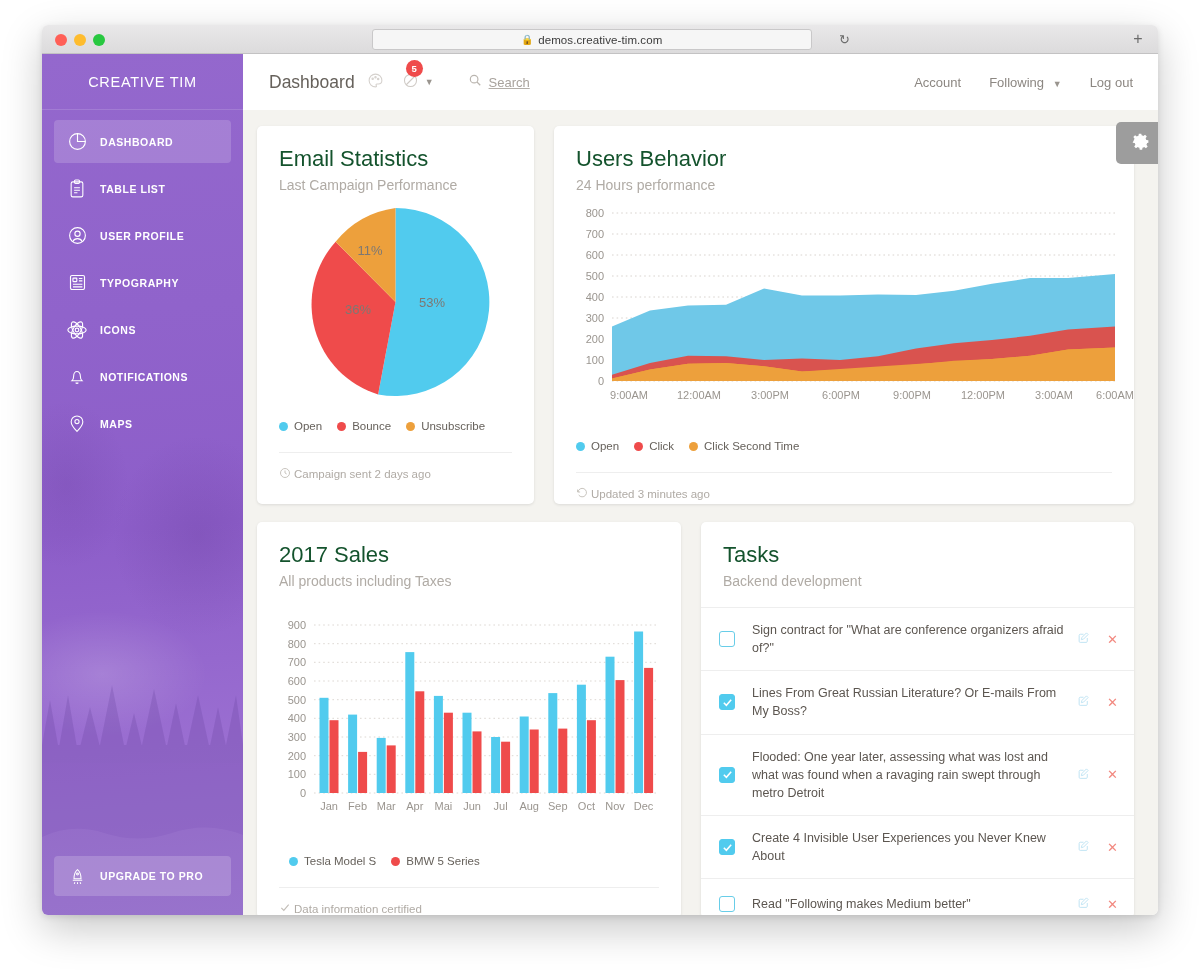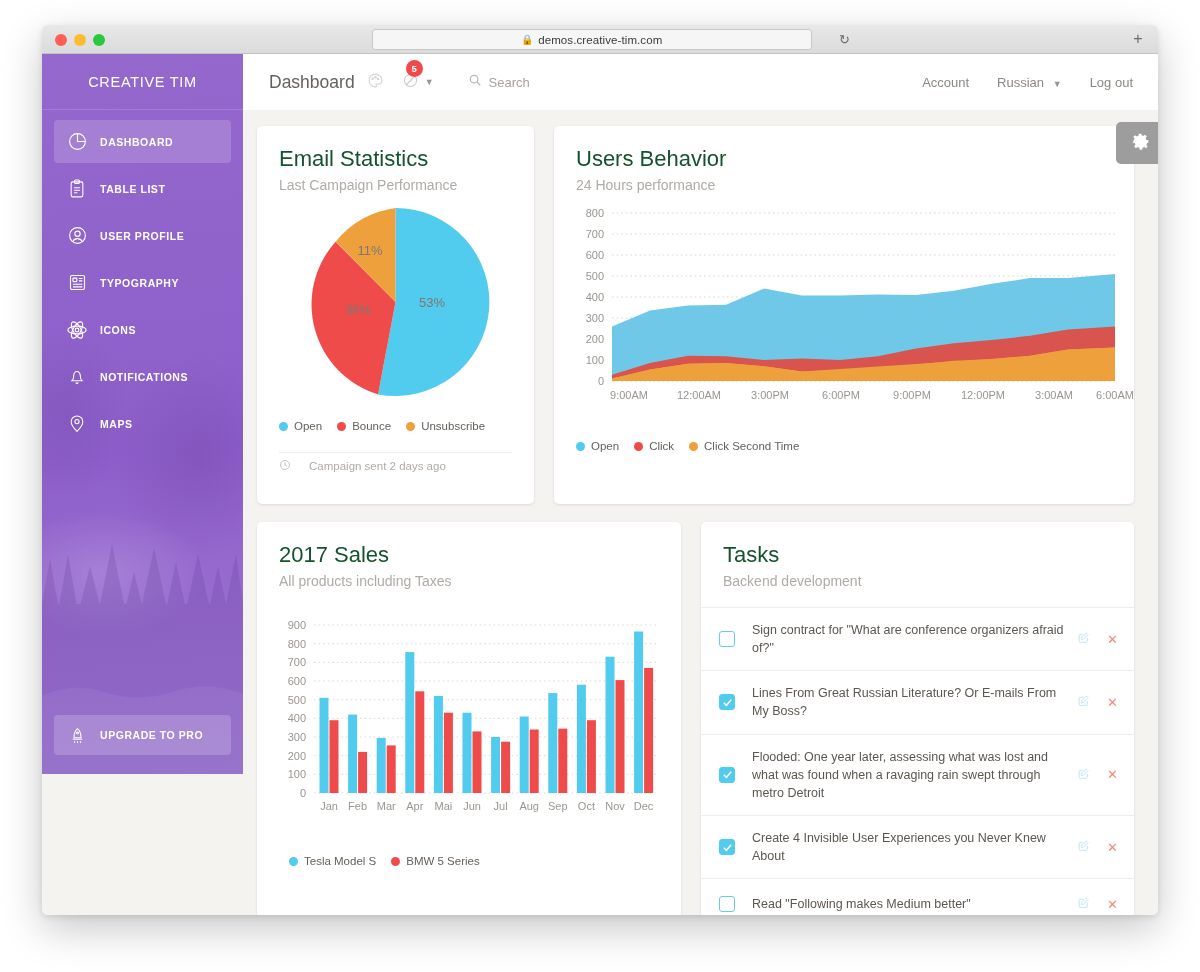--- a/index.html
+++ b/index.html
@@ -58,21 +58,21 @@
   #viewport {
     position: relative;
     width: 1116px; height: 861px;
     background: #f4f3ef;
     overflow: hidden;
   }
 
   
   #sidebar {
     position: absolute; left: 0; top: 0;
-    width: 201px; height: 720px;
+    width: 201px; height: 861px;
     background:
       radial-gradient(ellipse 150px 90px at 30% 72%, rgba(255,255,255,0.16), rgba(255,255,255,0) 70%),
       radial-gradient(ellipse 120px 140px at 78% 56%, rgba(90,50,140,0.20), rgba(0,0,0,0) 72%),
       radial-gradient(ellipse 90px 120px at 12% 50%, rgba(90,50,140,0.16), rgba(0,0,0,0) 70%),
       linear-gradient(175deg, #9468cd 0%, #9063cb 30%, #8d5ec9 55%, #9a6ed1 80%, #a07ad6 100%);
     overflow: hidden;
   }
   
   #sidebar .forest {
     position: absolute; left: 0; bottom: 0; width: 100%; height: 470px;
@@ -127,21 +127,21 @@
   }
   #palette-icon { margin-left: 12px; color: #d9d5d1; }
   #notif-wrap { position: relative; margin-left: 18px; display: flex; align-items: center; }
   #notif-badge {
     position: absolute; left: 4px; top: -12px;
     min-width: 17px; height: 17px; padding: 0 4px;
     border-radius: 9px; background: #ef4b4b; color: #fff;
     font-size: 9.5px; line-height: 17px; text-align: center; font-weight: bold;
   }
   #notif-caret { margin-left: 6px; color: #9a958f; font-size: 9px; }
-  #search-box { margin-left: 34px; display: flex; align-items: center; color: #b3aea8; }
+  #search-box { margin-left: 34px; display: flex; align-items: center; color: #b3aea8; text-decoration: underline; }
   #search-box .search-lbl { font-size: 13px; color: #a8a29c; margin-left: 7px; }
   #topnav-right { margin-left: auto; margin-right: 25px; display: flex; align-items: center; gap: 28px; }
   .topnav-link { font-size: 13px; color: #8c8782; }
   .topnav-link .caret { margin-left: 5px; font-size: 9px; color: #9a958f; }
 
   
   #content {
     position: absolute; left: 201px; top: 56px;
     width: 915px; height: 805px;
     padding: 16px 14px 0 14px;
@@ -151,23 +151,23 @@
     background: #ffffff;
     border-radius: 5px;
     box-shadow: 0 1px 3px rgba(0,0,0,0.10);
     position: relative;
   }
   .card-title { font-size: 22px; color: #14532d; font-weight: normal; margin: 0; }
   .card-sub { font-size: 14px; color: #b0aba5; margin-top: 5px; }
   .card-head { padding: 20px 22px 0 22px; }
   .card-foot {
     border-top: 1px solid #eeeeee;
-    margin: 0 22px; padding: 6px 0 0 0;
+    margin: 0 22px; padding: 14px 0 0 0;
     font-size: 11.5px; color: #b0aba5;
-    display: flex; align-items: center; gap: 18px;
+    display: flex; align-items: center; gap: 3px;
   }
   .legend { display: flex; align-items: center; gap: 15px; padding: 0 22px; }
   .legend-item { display: flex; align-items: center; font-size: 11.5px; color: #66615b; }
   .legend-dot { width: 9px; height: 9px; border-radius: 50%; margin-right: 6px; }
 
   
   #card-email  { width: 277px; height: 378px; }
   #card-users  { width: 580px; height: 378px; }
   #card-sales  { width: 424px; height: 396px; margin-top: 18px; }
   #card-tasks  { width: 433px; height: 396px; margin-top: 18px; overflow: hidden; }
@@ -366,21 +366,21 @@
           </svg>
         </span>
         <span class="search-lbl">Search</span>
       </span>
 
       <div id="topnav-right">
         <span class="topnav-link">
           <span>Account</span>
         </span>
         <span class="topnav-link">
-          <span>Russian</span>
+          <span>Following</span>
           <span class="caret">▼</span>
         </span>
         <span class="topnav-link">
           <span>Log out</span>
         </span>
       </div>
     </div>
 
     <div id="content">
 
@@ -507,20 +507,29 @@
             <span class="legend-item">
               <span class="legend-dot" style="background:#ef4b4b"></span>
               <span>Click</span>
             </span>
             <span class="legend-item">
               <span class="legend-dot" style="background:#eda03c"></span>
               <span>Click Second Time</span>
             </span>
           </div>
 
+          <div class="card-foot" style="margin-top:20px;">
+            <span>
+              <svg width="12" height="12" viewBox="0 0 24 24" fill="none" stroke="#c2bdb7" stroke-width="1.8">
+                <path d="M4 10 a8.5 8.5 0 1 1 1.4 6"></path>
+                  <path d="M3.2 5 v5 h5"></path>
+              </svg>
+            </span>
+            <span>Updated 3 minutes ago</span>
+          </div>
         </div>
       </div>
 
       <div class="row">
 
         <div class="card" id="card-sales">
           <div class="card-head">
             <h3 class="card-title">2017 Sales</h3>
             <div class="card-sub">All products including Taxes</div>
           </div>
@@ -601,20 +610,28 @@
             <span class="legend-item">
               <span class="legend-dot" style="background:#51cbee"></span>
               <span>Tesla Model S</span>
             </span>
             <span class="legend-item">
               <span class="legend-dot" style="background:#ef4b4b"></span>
               <span>BMW 5 Series</span>
             </span>
           </div>
 
+          <div class="card-foot" style="margin-top:20px;">
+            <span>
+              <svg width="12" height="11" viewBox="0 0 24 24" fill="none" stroke="#c2bdb7" stroke-width="2.4">
+                <path d="M4 13 l5.4 5.4 L20 5.6"></path>
+              </svg>
+            </span>
+            <span>Data information certified</span>
+          </div>
         </div>
 
         <div class="card" id="card-tasks">
           <div class="card-head" style="padding-bottom:18px;">
             <h3 class="card-title">Tasks</h3>
             <div class="card-sub">Backend development</div>
           </div>
 
           <div>
 

